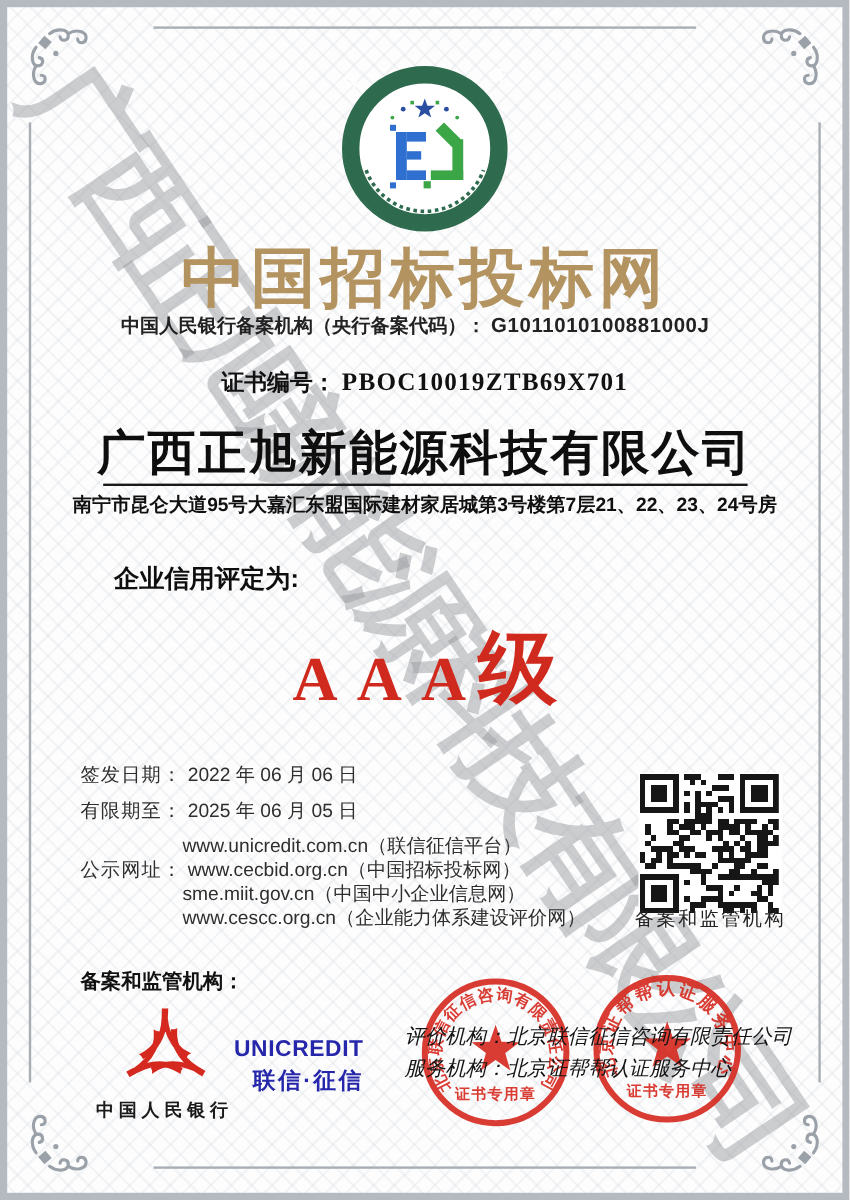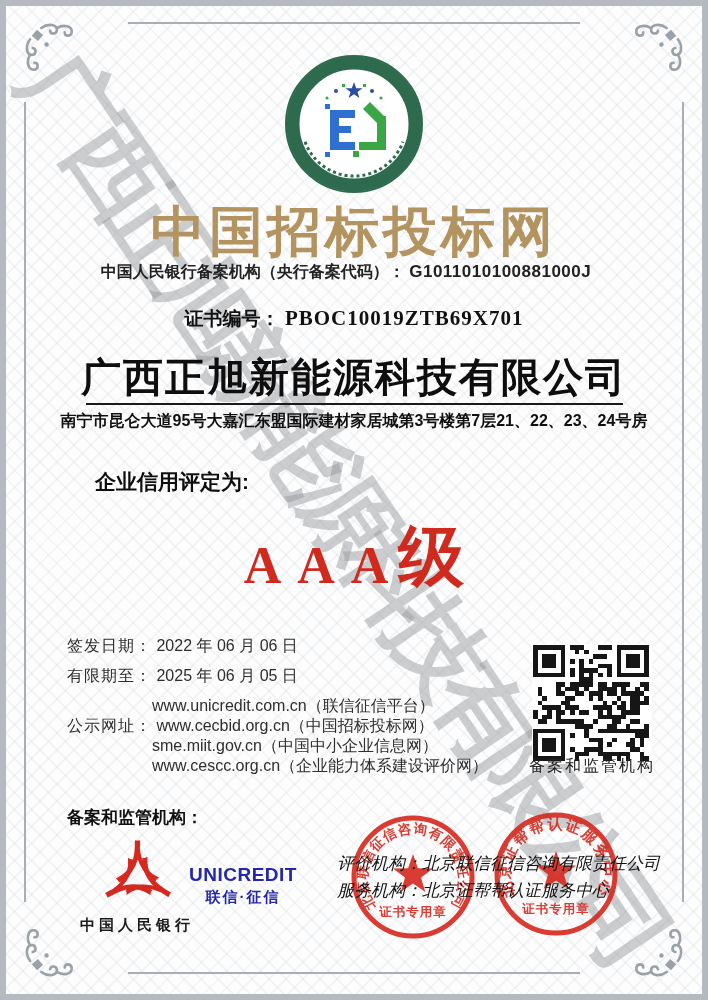--- a/index.html
+++ b/index.html
@@ -50,23 +50,23 @@
   .details .lbl{letter-spacing:1px;}
   .details .sites .site{line-height:20px;white-space:nowrap;}
   .details .sites .indent{padding-left:85px;}
   .qr{position:absolute;left:532px;top:644px;width:118px;height:118px;z-index:3;background:#fff;padding:1px;}
   .qr svg{display:block;width:116px;height:116px;}
   .qr-caption{position:absolute;left:514px;top:756px;width:156px;text-align:center;z-index:3;font-size:16px;letter-spacing:2px;color:#222;}
   .reg-label{position:absolute;left:67px;top:806px;z-index:3;font-size:17px;font-weight:bold;color:#111;}
   .pboc{position:absolute;left:88px;top:832px;width:100px;height:84px;z-index:3;}
   .pboc-name{position:absolute;left:74px;top:916px;width:126px;text-align:center;z-index:3;
     font-family:"Liberation Serif", serif;font-size:15px;font-weight:bold;letter-spacing:4px;color:#1a1a1a;}
-  .unicredit{position:absolute;left:183px;top:864px;width:120px;text-align:center;z-index:3;color:#2526a9;}
+  .unicredit{position:absolute;left:183px;top:864px;width:120px;text-align:right;z-index:3;color:#2526a9;}
   .unicredit .en{font-size:19px;font-weight:bold;letter-spacing:.5px;}
-  .unicredit .cn{font-size:15px;font-weight:bold;letter-spacing:2px;margin-top:2px;}
+  .unicredit .cn{font-size:19px;font-weight:bold;letter-spacing:2px;margin-top:2px;}
   .agencies{position:absolute;left:337px;top:850px;z-index:5;font-size:17px;line-height:27px;color:#141414;white-space:nowrap;font-style:italic;}
   .seal{position:absolute;z-index:4;opacity:.9;}
   .seal-left{left:349px;top:813px;}
   .seal-right{left:492px;top:810px;}
 </style>
 </head>
 <body>
 
 <div class="page">
 

